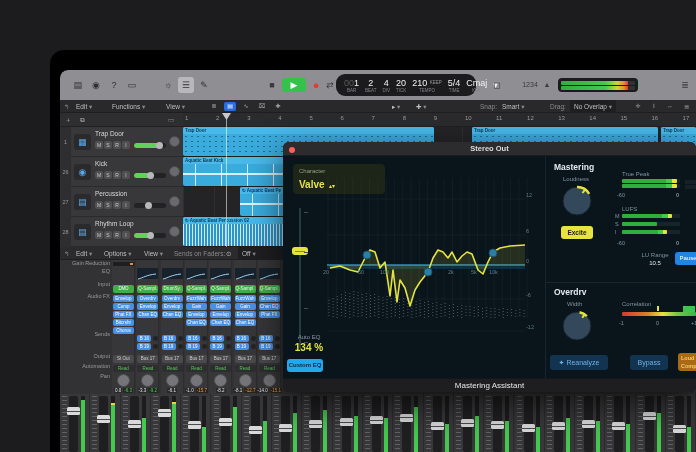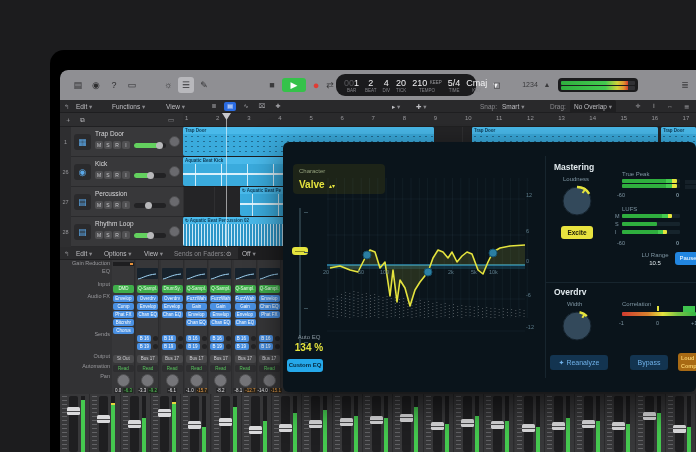--- a/index.html
+++ b/index.html
@@ -687,20 +687,24 @@
             <div class="fslot">
               <div class="fcap" style="top: 28.8px;"></div>
             </div>
             <div class="fmeter">
               <div class="ffill" style="height: 45%;"></div>
             </div>
           </div>
         </div>
 
    <div class="plugin">
+     <div class="ptitle">
+       <div class="closedot"></div>
+       <span>Stereo Out</span>
+     </div>
 
      <div class="charbox">
        <div class="charlab">Character</div>
        <div><span class="charval">Valve</span>
             <span class="stepper">▴▾</span></div>
      </div>
 
      <div class="vslider"></div>
      <div class="vhandle"></div>
      <span id="sliderTicks"></span>
@@ -848,20 +852,23 @@
      <div class="corr"></div>
      <div class="mscale" style="left:336px;top:178px;">-1</div>
      <div class="mscale" style="left:373px;top:178px;">0</div>
      <div class="mscale" style="left:408px;top:178px;">+1</div>
 
      
      <div class="fbtn" style="left:267px;width:58px;"><span>✦</span> <span>Reanalyze</span></div>
      <div class="fbtn" style="left:347px;width:38px;">Bypass</div>
      <div class="obtn"><span>Loud</span><br><span>Comp</span></div>
 
+     <div class="pbottom">
+            <span>Mastering Assistant</span>
+          </div>
    <div class="stick" style="top: 70px;"></div><div class="stick" style="top: 110px;"></div><div class="stick" style="top: 166px;"></div><div class="stick" style="top: 200px;"></div><div class="fxl" style="left: 40px; top: 127px;">20</div><div class="fxl" style="left: 75px; top: 127px;">50</div><div class="fxl" style="left: 97px; top: 127px;">100</div><div class="fxl" style="left: 165px; top: 127px;">2k</div><div class="fxl" style="left: 188px; top: 127px;">5k</div><div class="fxl" style="left: 206px; top: 127px;">10k</div><div class="dbl" style="top: 50px;">12</div><div class="dbl" style="top: 86px;">6</div><div class="dbl" style="top: 116px;">0</div><div class="dbl" style="top: 150px;">-6</div><div class="dbl" style="top: 182px;">-12</div><div class="hbar" style="left: 339px; top: 37px; width: 58px;">
             <div class="hfill" style="width: 94%;"></div>
           </div><div class="hbar" style="left: 339px; top: 42px; width: 58px;">
             <div class="hfill" style="width: 94%;"></div>
           </div><div class="lufsch" style="position: absolute; left: 332px; top: 71px;">M</div><div class="hbar" style="left: 339px; top: 72px; width: 58px;">
             <div class="hfill" style="width: 86%;"></div>
           </div><div class="lufsch" style="position: absolute; left: 332px; top: 79px;">S</div><div class="hbar" style="left: 339px; top: 80px; width: 58px;">
             <div class="hfill" style="width: 60%; background: rgb(47, 174, 62);"></div>
           </div><div class="lufsch" style="position: absolute; left: 332px; top: 87px;">I</div><div class="hbar" style="left: 339px; top: 88px; width: 58px;">
             <div class="hfill" style="width: 78%;"></div>

